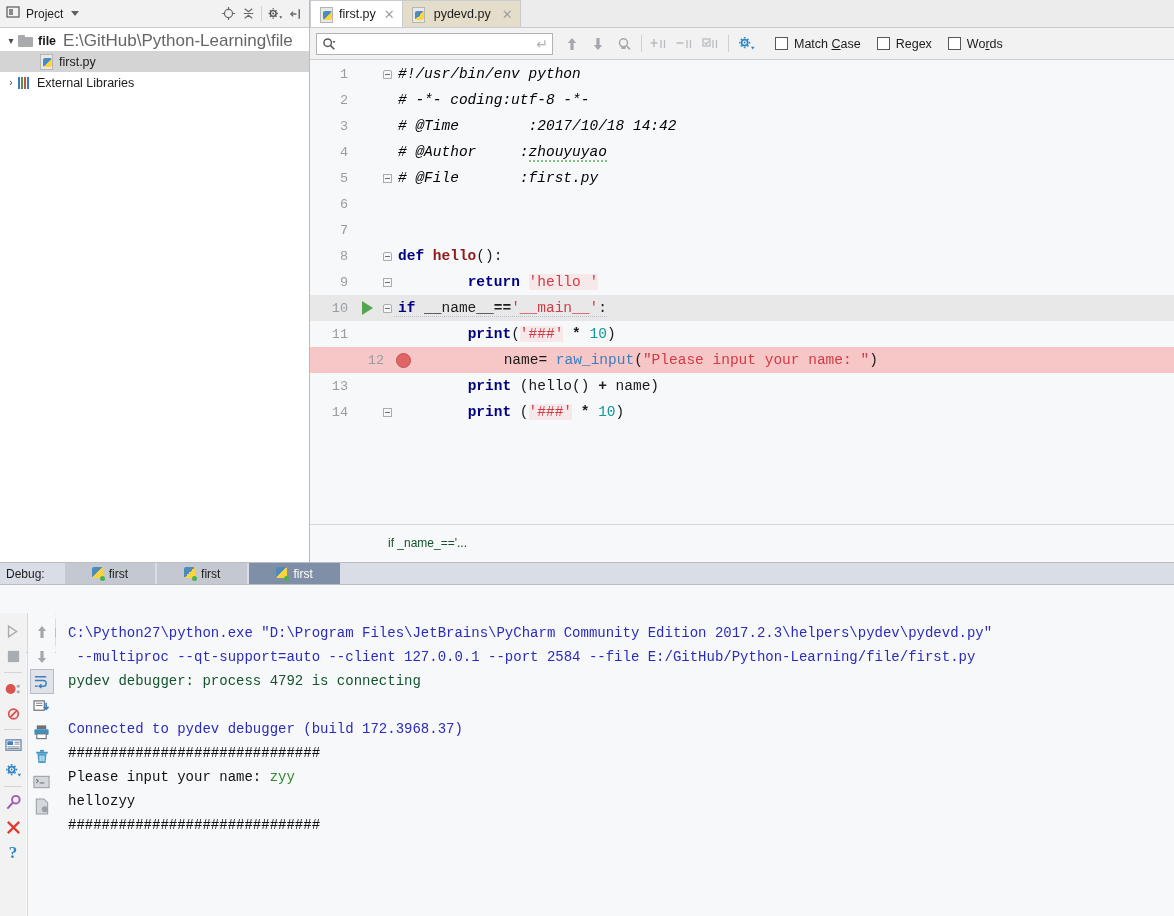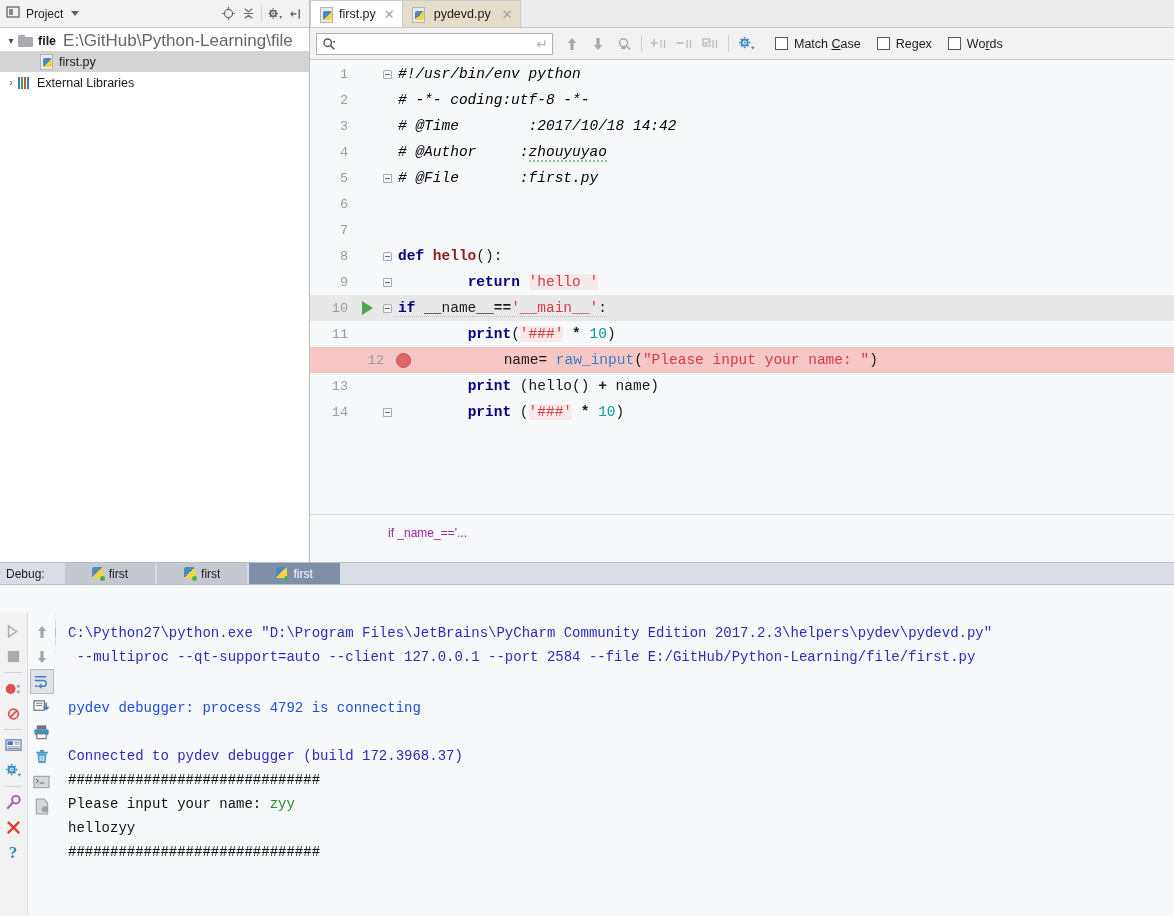--- a/index.html
+++ b/index.html
@@ -123,23 +123,23 @@
   .fold-line { position:absolute; left:6px; top:0; bottom:0; width:1px; background:#c5c9cf; }
   .fold-box { width:9px;height:9px;border:1px solid #a8adb4;background:#f7f8fa;position:relative;z-index:2;
      display:flex;align-items:center;justify-content:center; }
   .fold-box:after{content:"";width:5px;height:1px;background:#6b7079;}
   .fold-top { border-radius: 2px 2px 0 0; }
 
   .run-tri { width:0;height:0;border-top:7px solid transparent;border-bottom:7px solid transparent;border-left:11px solid #53a551; }
   .bp-dot { width:15px;height:15px;border-radius:50%;background:#e06666;border:1px solid #c25151; }
 
   #breadcrumb {
-    position:absolute; left:0; right:0; bottom:12px; height:36px; background:#f7f8fa;
+    position:absolute; left:0; right:0; bottom:2px; height:36px; background:#f7f8fa;
     border-top: 1px solid #d5d8dd; display:flex; align-items:center;
-    font-size: 12px; color:#a21caf; padding-left: 78px;
+    font-size: 12px; color:#14532d; padding-left: 78px;
   }
 
   
   #debug-panel {
     position:absolute; left:0; top:562px; right:0; bottom:0; background:#f7f8fa;
     border-top: 1px solid #b9bcc2;
   }
   #debug-sessions {
     height: 22px; background: #d8dde6; display:flex; align-items:flex-end; padding-left:4px;
     border-bottom: 1px solid #b9bcc2;
@@ -180,21 +180,21 @@
 
   #console-out {
     position:absolute; left:56px; top:50px; right:0; bottom:0; background:#f7f8fa;
     overflow:hidden; padding: 8px 0 0 12px;
   }
   .cl {
     font-family: "Liberation Mono", monospace; font-size: 14px; line-height: 24px;
     white-space: pre; color: #2b2bbb;
   }
   .cl.blue { color:#2b2bbb; }
-  .cl.maroon { color:#1d4ed8;margin-top:27px; }
+  .cl.maroon { color:#14532d; }
   .cl.black { color:#111111; }
   .green-in { color:#2e8b2e; }
 </style>
 </head>
 <body>
 
 <div id="project-panel">
   <div id="project-header">
     <span>
       <svg width="14" height="14" viewBox="0 0 14 14">

